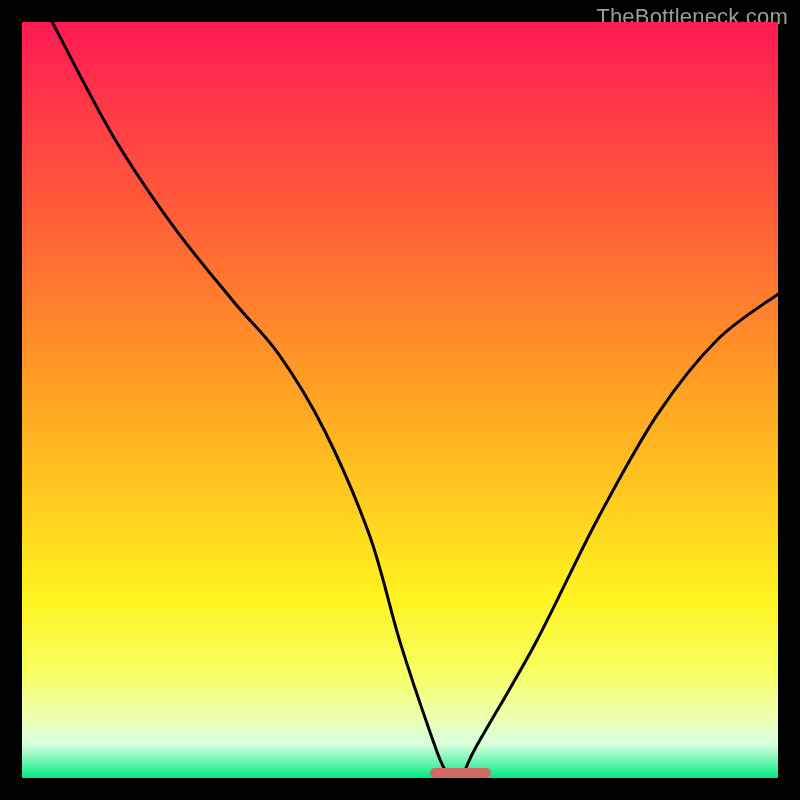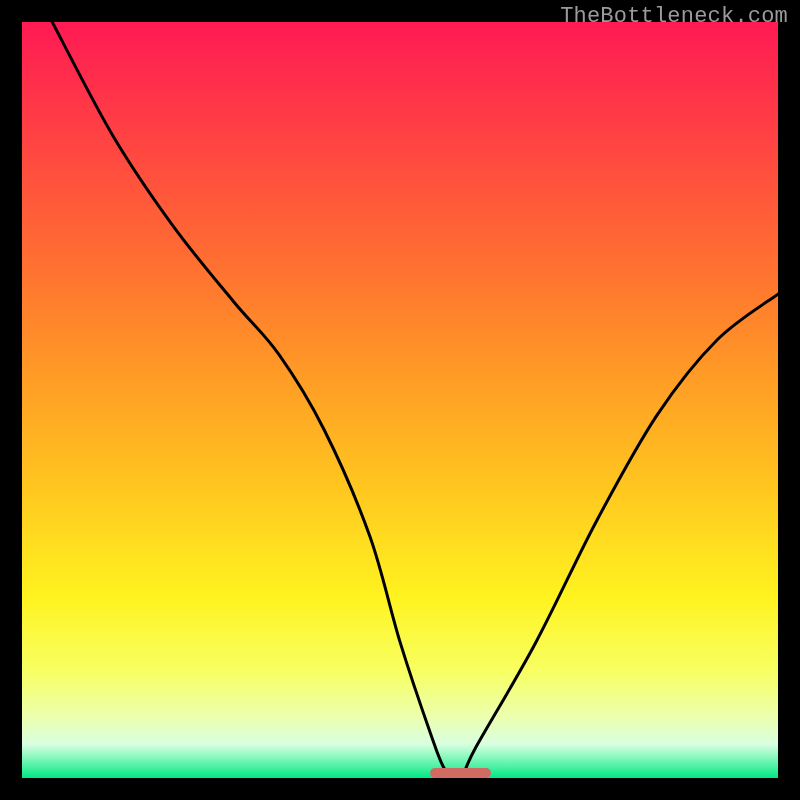--- a/index.html
+++ b/index.html
@@ -14,21 +14,21 @@
     position: relative;
     width: 800px;
     height: 800px;
     background: #000;
   }
   .watermark {
     position: absolute;
     top: 4px;
     right: 12px;
     color: #9b9b9b;
-    font-family: Liberation Mono, monospace;
+    font-family: Liberation Sans, sans-serif;
     font-size: 22px;
     letter-spacing: 0.2px;
     user-select: none;
   }
   .plot {
     position: absolute;
     left: 22px;
     top: 22px;
     width: 756px;
     height: 756px;

